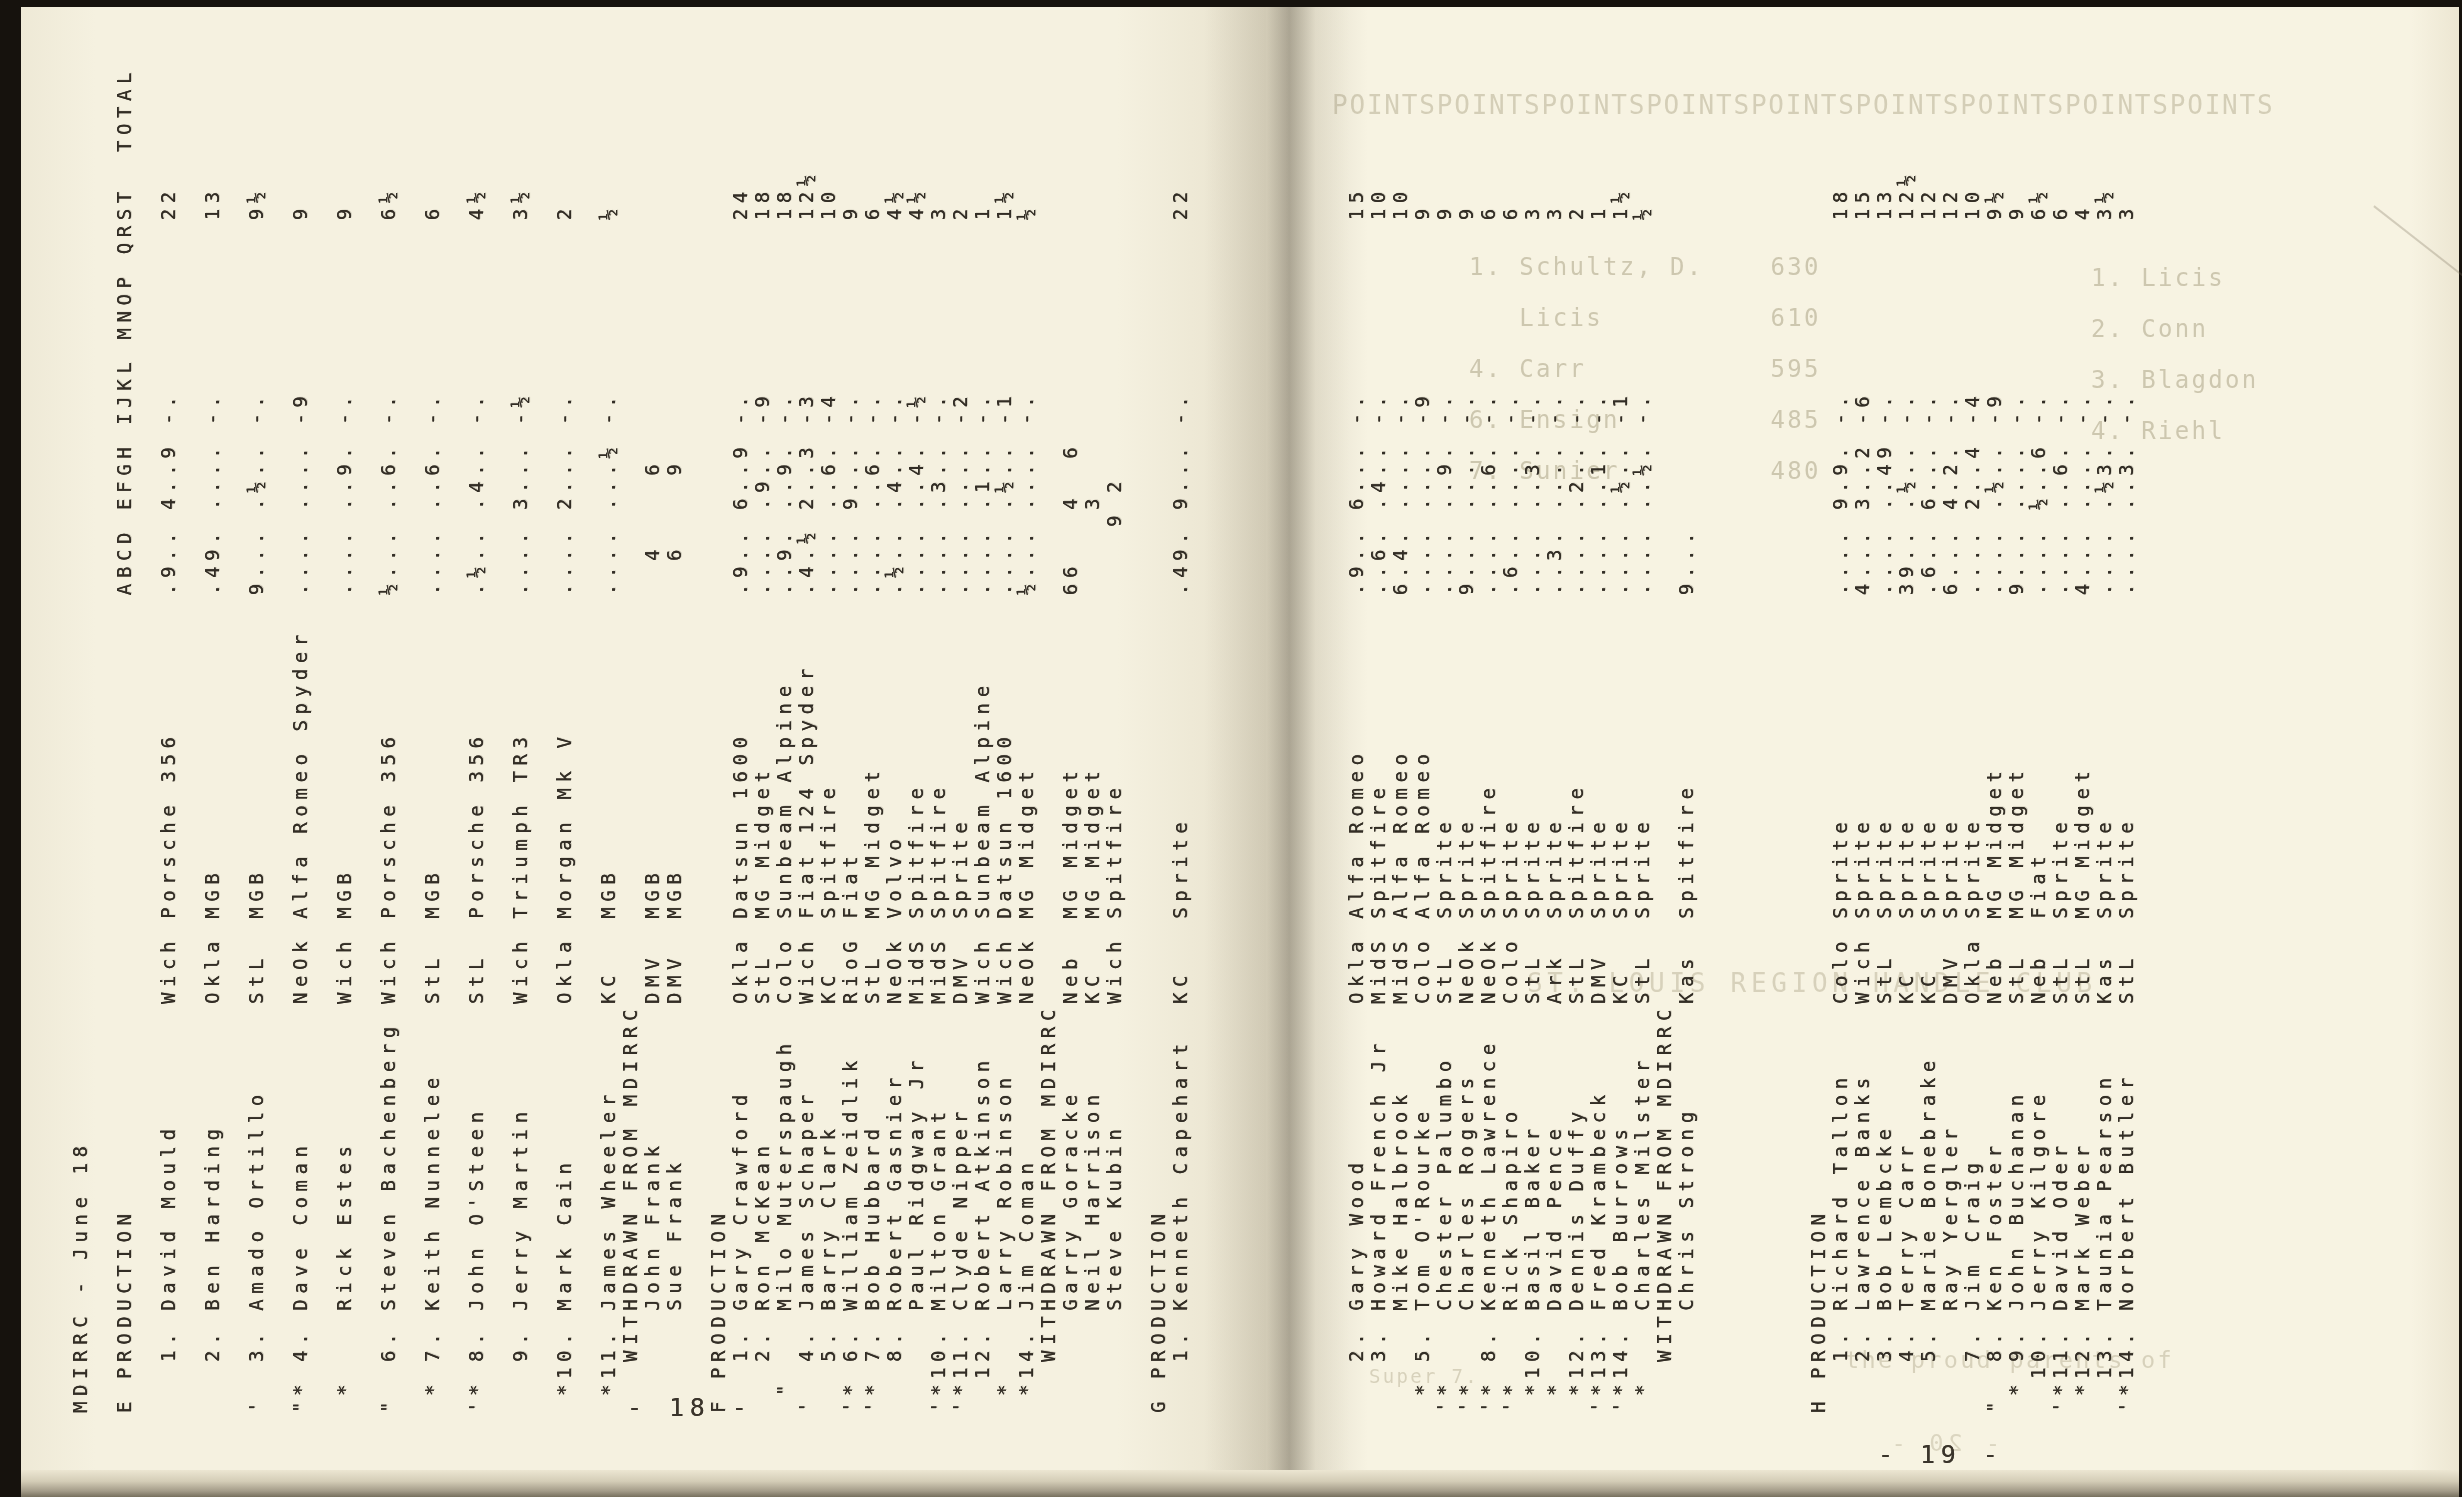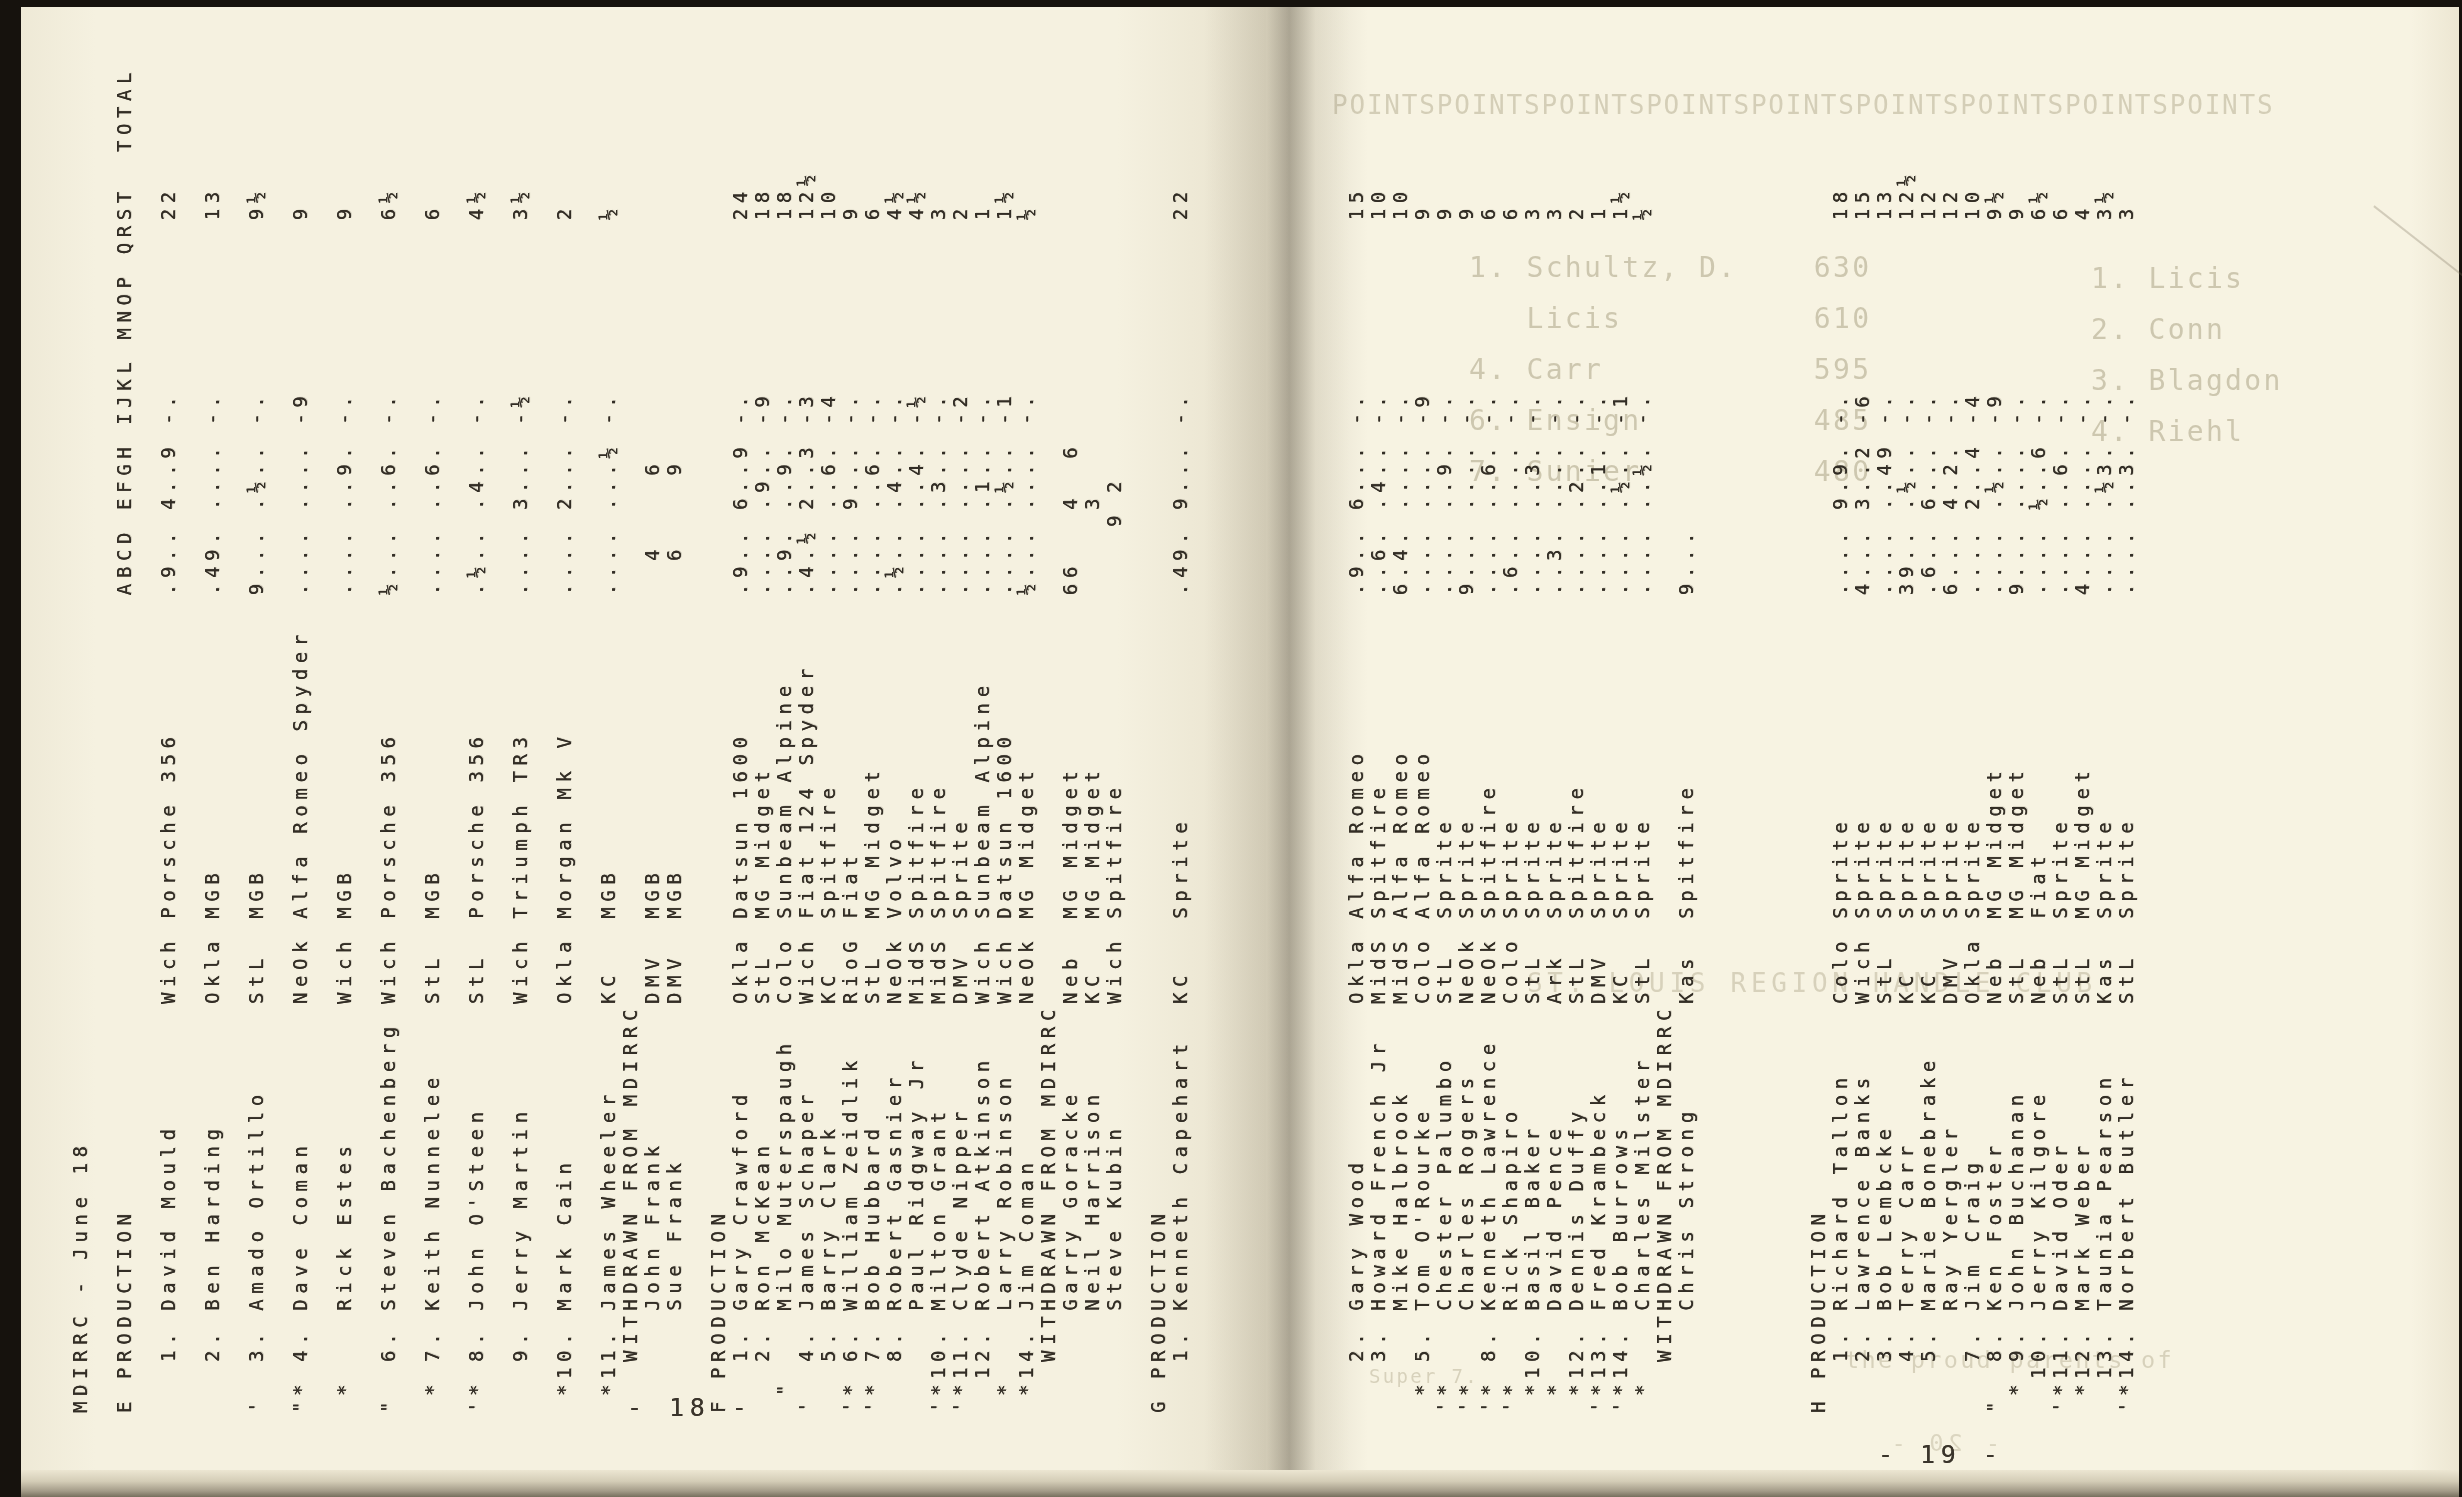--- a/index.html
+++ b/index.html
@@ -23,21 +23,21 @@
   .typed18{left:48px;top:1406px;width:1369px;height:1151px;}
   .typed19{left:79px;top:1406px;width:1333px;height:811px;}
 
   .pagenum{position:absolute;color:#3a342b;font-size:25px;letter-spacing:5.9px;white-space:pre;
     text-shadow:0 0 0.6px rgba(45,38,28,.8);}
   .pagenum18{left:606px;top:1386px;}
   .pagenum19{left:612px;top:1433px;}
 
   .ghost{color:#b2aa8e;opacity:.6;white-space:pre;position:absolute;}
   .ghost-band{left:66px;top:83px;font-size:26px;letter-spacing:1.8px;opacity:.5;}
-  .ghost-list{font-size:28px;letter-spacing:2.3px;line-height:51px;}
+  .ghost-list{font-size:24px;letter-spacing:2.3px;line-height:51px;}
   .ghost-left{left:203px;top:235px;}
   .ghost-right{left:825px;top:246px;}
   .ghost-club{left:261px;top:953px;font-size:26px;letter-spacing:4.7px;opacity:.45;margin-top:8px;}
   .ghost-note1{left:579px;top:1339px;font-size:23.5px;letter-spacing:2.3px;opacity:.45;}
   .ghost-note2{left:103px;top:1358px;font-size:19px;letter-spacing:2.3px;opacity:.45;}
   .ghost-p20{left:621px;top:1422px;font-size:23.5px;letter-spacing:4.7px;opacity:.4;transform:scaleX(-1);}
 </style>
 </head>
 <body>
 

